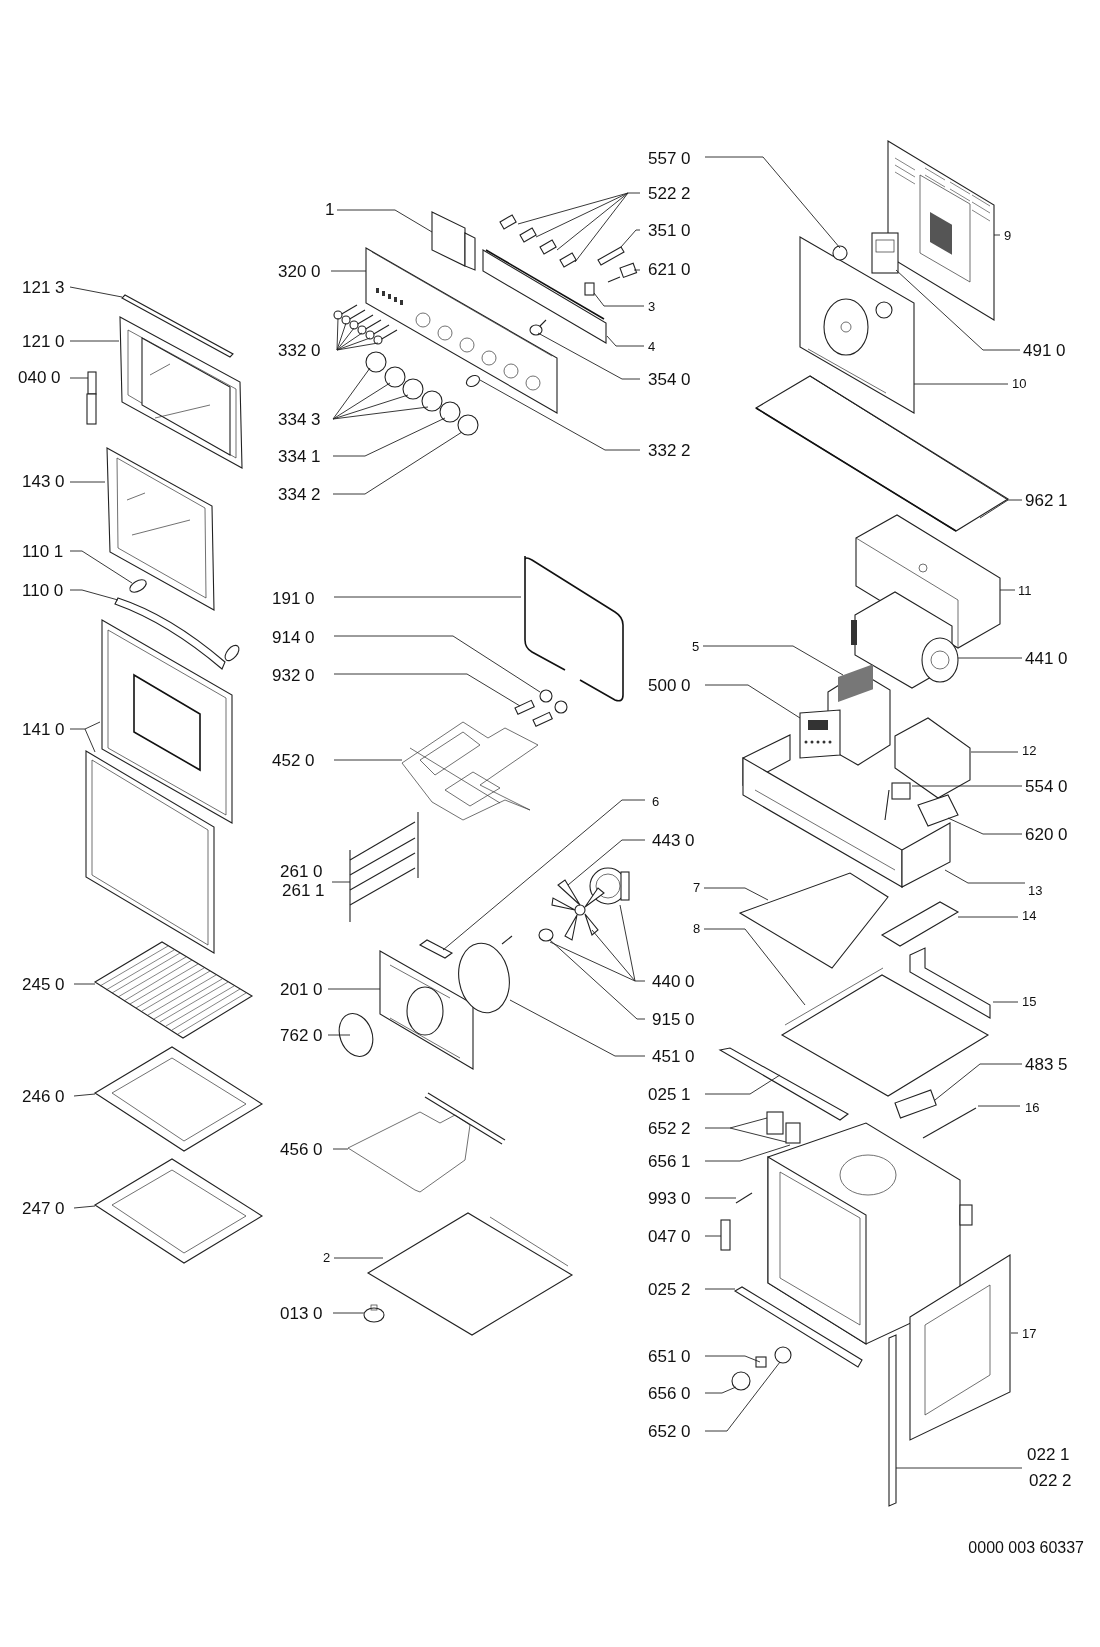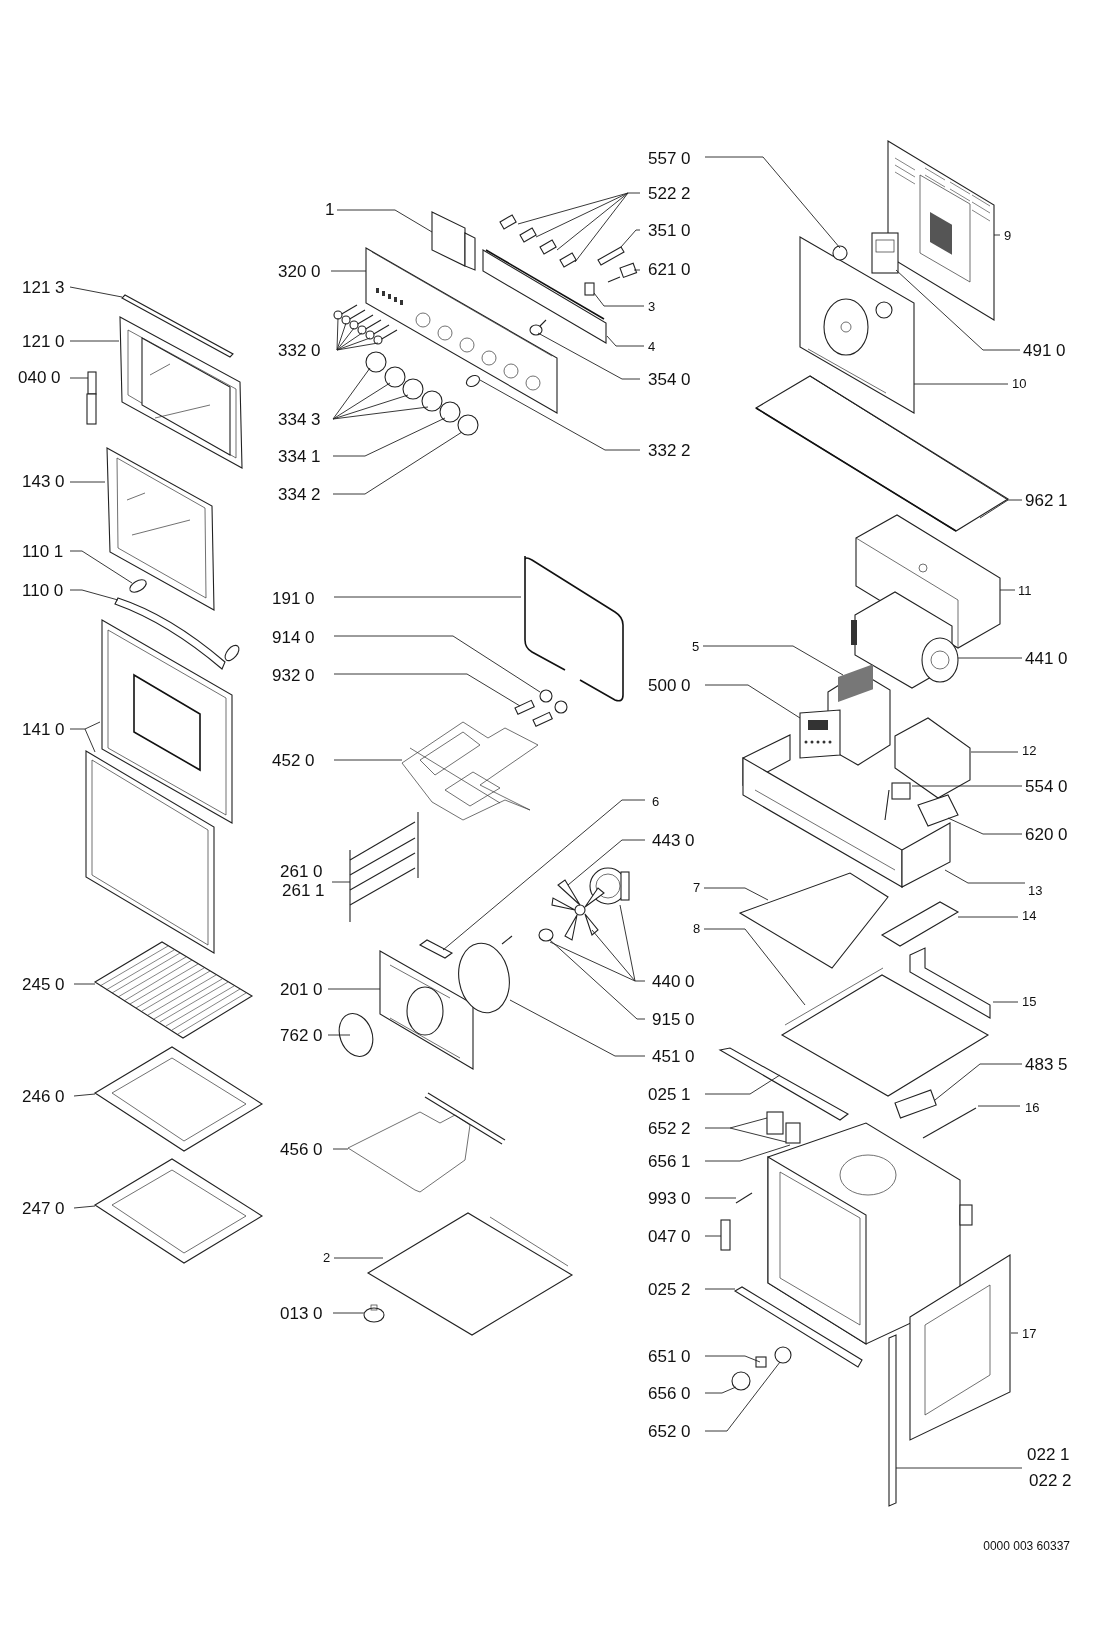--- a/index.html
+++ b/index.html
@@ -5,21 +5,21 @@
     html, body { margin: 0; padding: 0; background: #ffffff; }
     body { width: 1100px; height: 1647px; position: relative; overflow: hidden; font-family: "Liberation Sans", sans-serif; }
     #diagram { position: absolute; left: 0; top: 0; width: 1100px; height: 1647px; }
     .lbl { font-family: "Liberation Sans", sans-serif; font-size: 17px; fill: #111; }
     .lbl-sm { font-family: "Liberation Sans", sans-serif; font-size: 13px; fill: #111; }
     .lead { stroke: #222; stroke-width: 0.9; fill: none; }
     .part { stroke: #222; stroke-width: 1.1; fill: #fff; }
     .part-thin { stroke: #333; stroke-width: 0.7; fill: none; }
     .part-dark { stroke: #111; stroke-width: 1.6; fill: none; }
     .hatch { stroke: #333; stroke-width: 0.6; }
-    .docnum { position: absolute; right: 30px; top: 1539px; font-size: 12px; color: #111; font-family: "Liberation Sans", sans-serif; }
+    .docnum { position: absolute; right: 16px; top: 1539px; font-size: 16px; color: #111; font-family: "Liberation Sans", sans-serif; }
   </style>
 </head>
 <body>
 
 <svg id="diagram" viewBox="0 0 1100 1647" xmlns="http://www.w3.org/2000/svg">
 
   <g>
     <polygon class="part" points="122,298 230,357 233,354 125,295"></polygon>
   </g>
   <text class="lbl" x="22" y="293">121 3</text>

